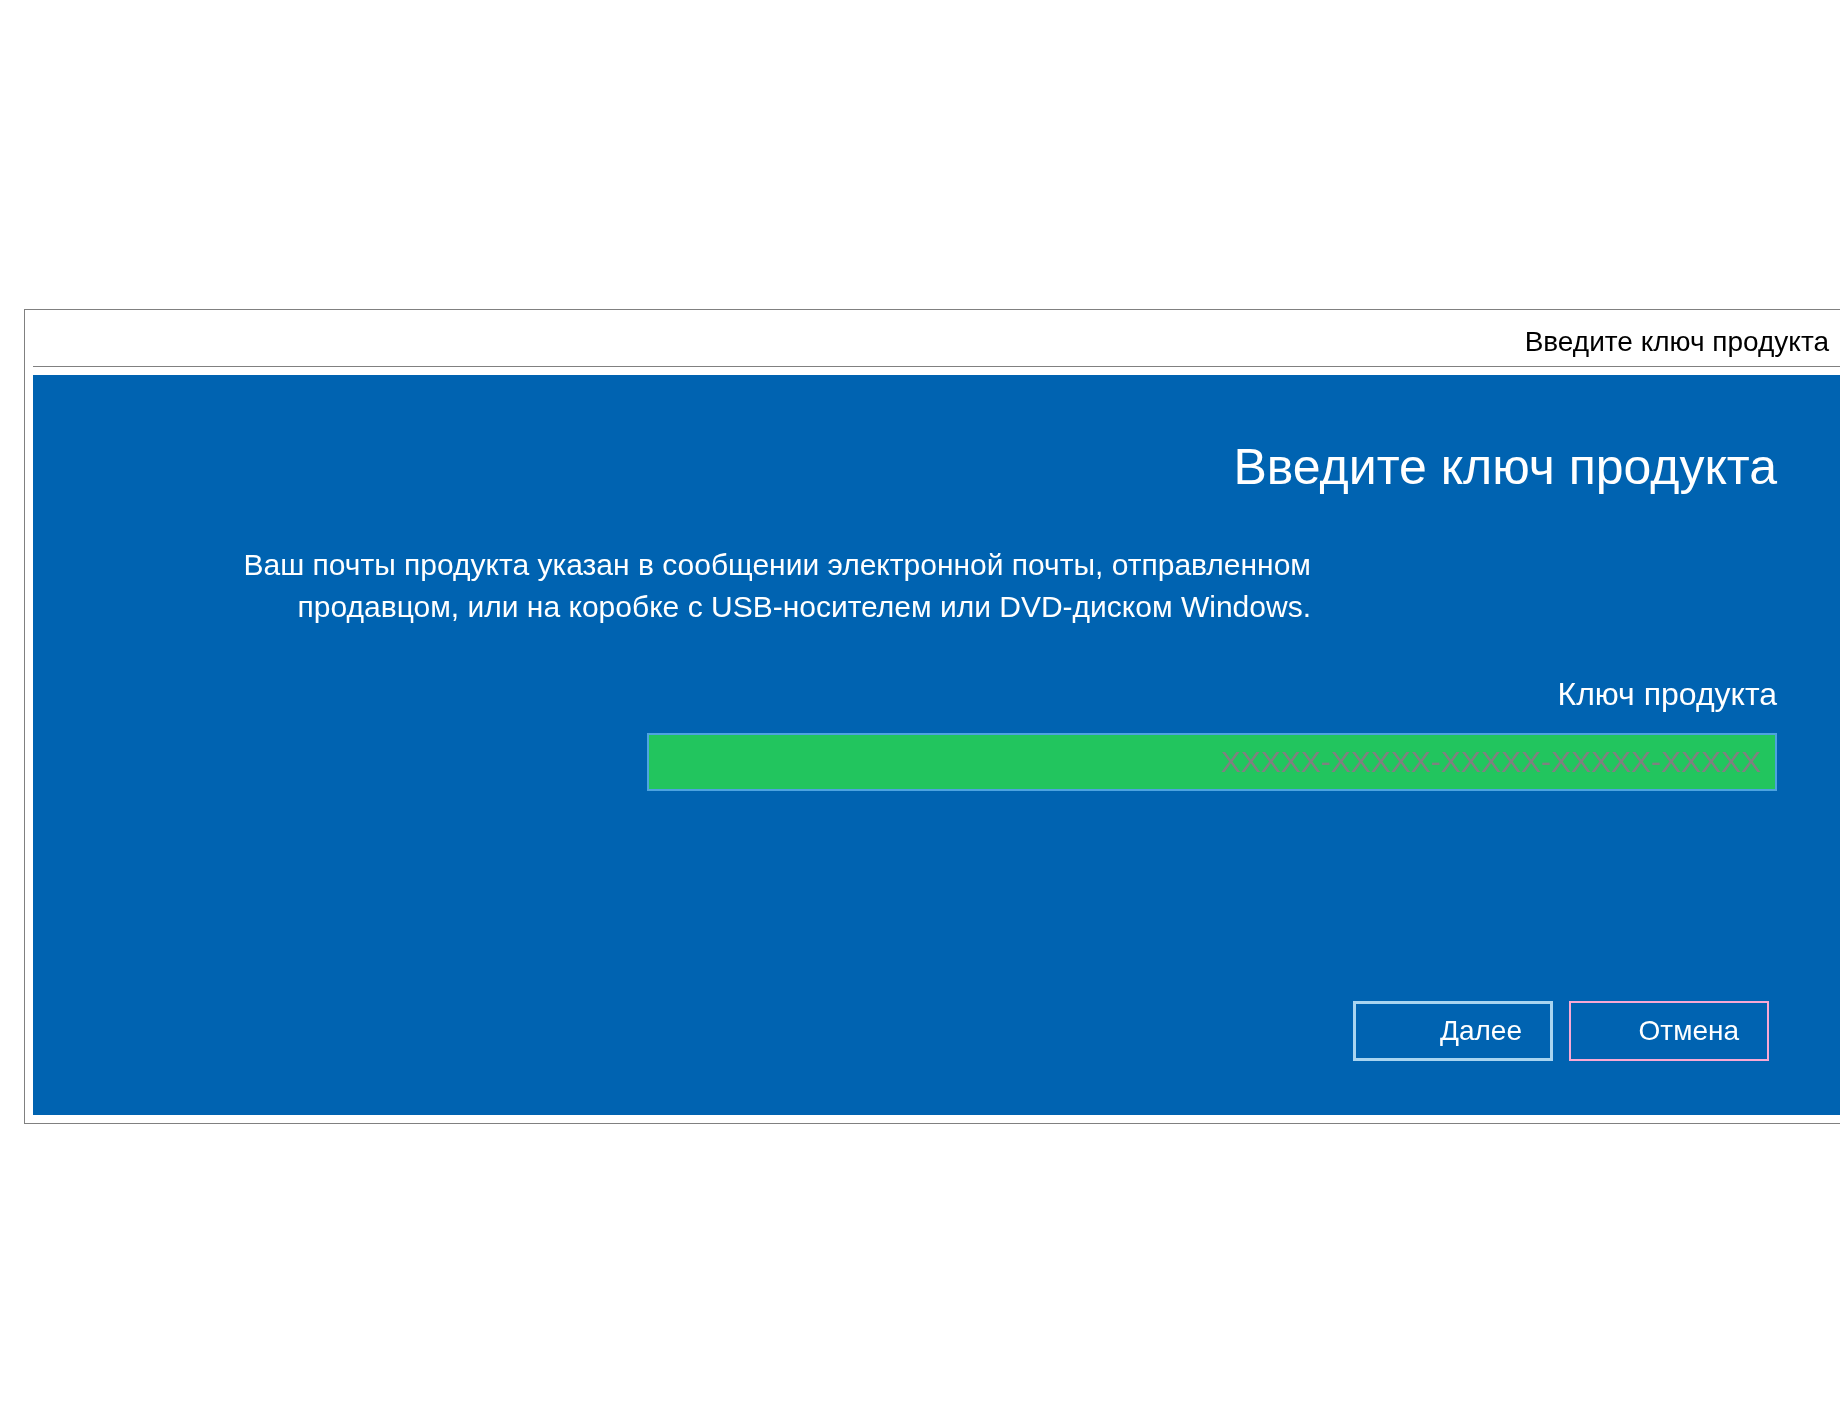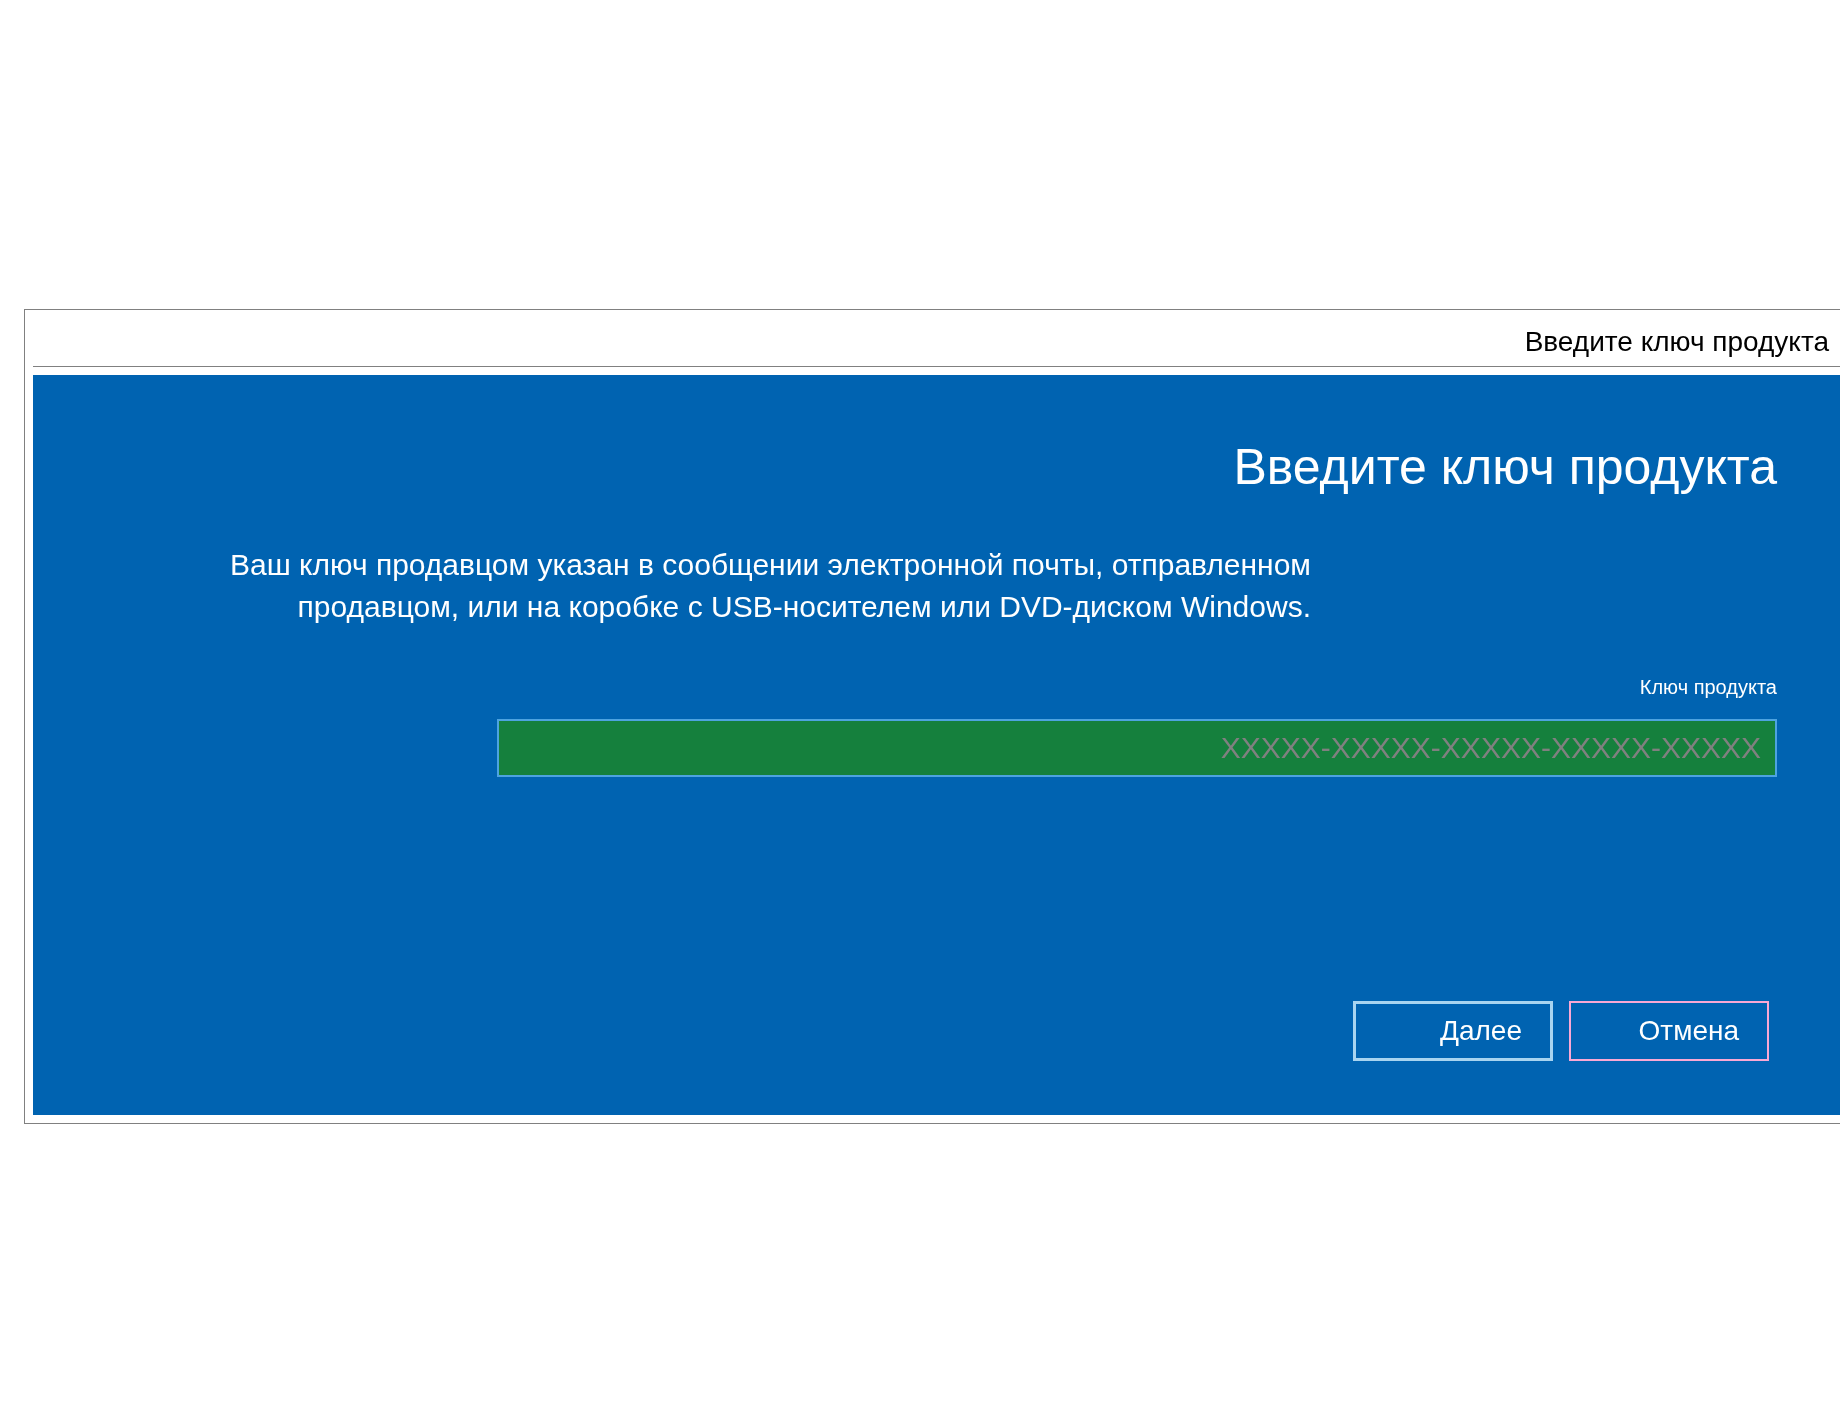--- a/index.html
+++ b/index.html
@@ -44,29 +44,29 @@
     .dialog-description {
       color: #ffffff;
       font-size: 30px;
       font-weight: 400;
       line-height: 1.4;
       margin-bottom: 48px;
       max-width: 1200px;
     }
     .input-label {
       color: #ffffff;
-      font-size: 20px;
+      font-size: 32px;
       font-weight: 400;
       margin-bottom: 12px;
       display: block;
     }
     .product-key-input {
-      width: 1280px;
+      width: 1130px;
       height: 58px;
-      background: #15803d;
+      background: #22c55e;
       border: 2px solid #4da3e0;
       font-size: 30px;
       padding: 12px 14px;
       color: #000000;
       outline: none;
       font-family: "Segoe UI", Tahoma, Geneva, sans-serif;
     }
     .product-key-input::placeholder {
       color: #808080;
     }
@@ -93,21 +93,21 @@
   </style>
 </head>
 <body>
 
 <div class="dialog-wrapper">
   <div class="title-bar">
     <span>Введите ключ продукта</span>
   </div>
   <div class="dialog-body">
     <h1 class="dialog-heading">Введите ключ продукта</h1>
-    <p class="dialog-description">Ваш ключ продавцом указан в сообщении электронной почты, отправленном продавцом, или на коробке с USB-носителем или DVD-диском Windows.</p>
+    <p class="dialog-description">Ваш почты продукта указан в сообщении электронной почты, отправленном продавцом, или на коробке с USB-носителем или DVD-диском Windows.</p>
     <label class="input-label">Ключ продукта</label>
     <input type="text" class="product-key-input" placeholder="XXXXX-XXXXX-XXXXX-XXXXX-XXXXX" style="">
     <div class="button-row">
       <button class="dialog-button primary">Далее</button>
       <button class="dialog-button">Отмена</button>
     </div>
   </div>
 </div>
 
 </body></html>

